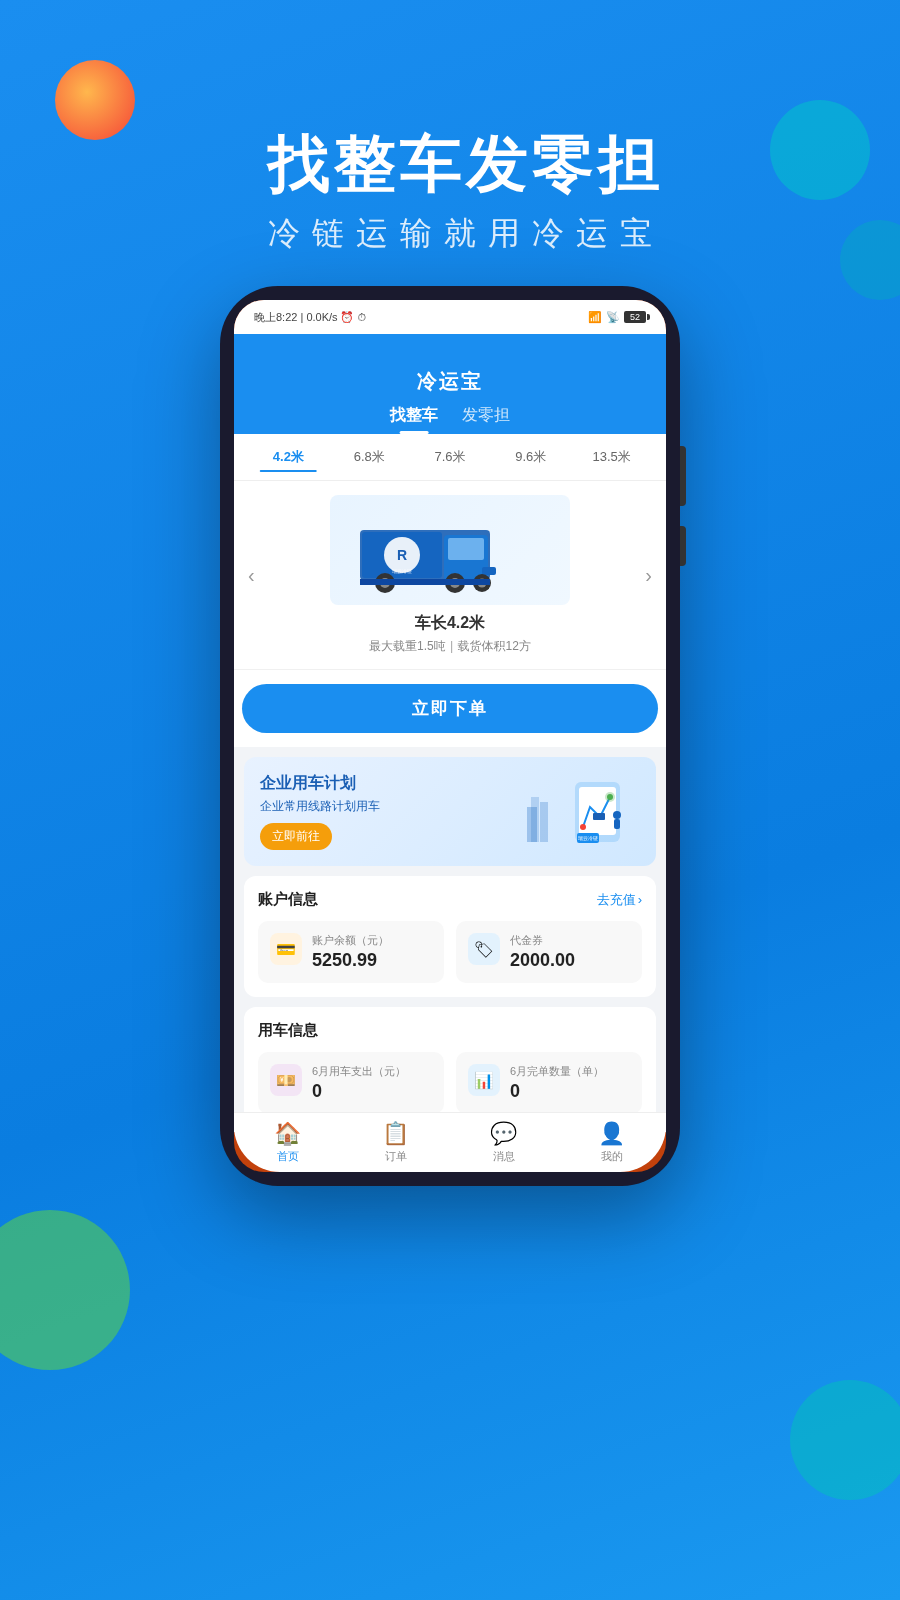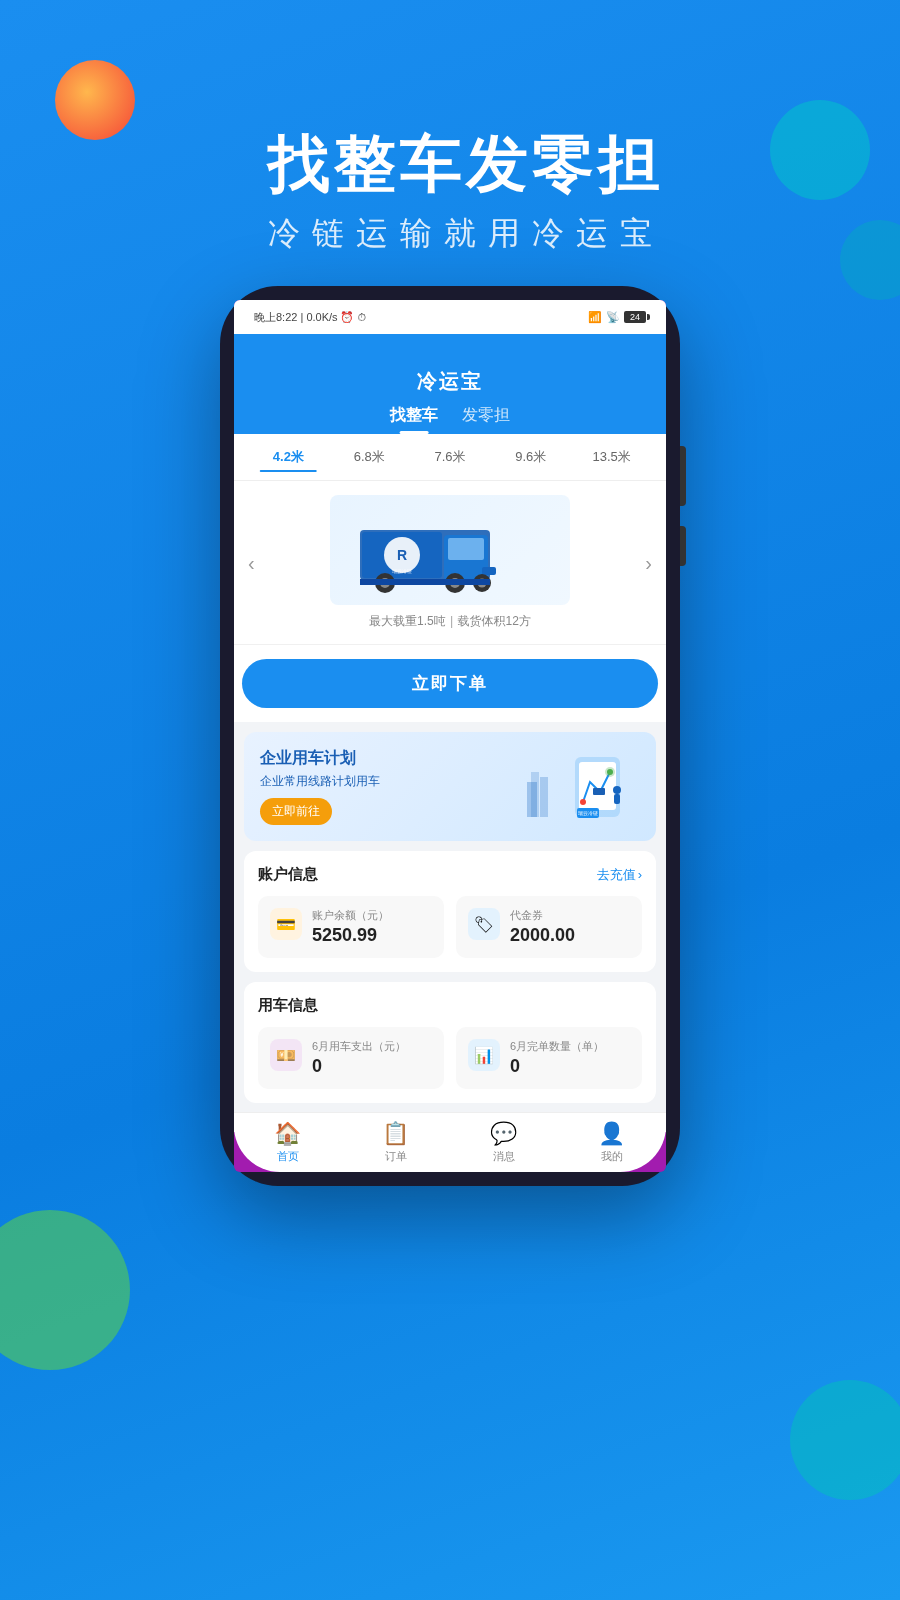--- a/index.html
+++ b/index.html
@@ -113,22 +113,22 @@
       right: -6px;
       top: 240px;
       width: 6px;
       height: 40px;
       background: #333;
       border-radius: 0 4px 4px 0;
     }
     .phone-inner {
       width: 100%;
       height: 100%;
-      background: #a21caf;
-      border-radius: 6px;
+      background: #c2410c;
+      border-radius: 30px;
       overflow: hidden;
       position: relative;
     }
 
     
     .status-bar {
       background: #fff;
       height: 34px;
       display: flex;
       align-items: center;
@@ -476,21 +476,21 @@
   <div class="phone-outer">
     <div class="phone-inner">
 
       <div class="status-bar">
         <div class="status-left">
           <span>晚上8:22</span> | <span>0.0K/s</span> ⏰ ⏱
         </div>
         <div class="status-right">
           <span>📶</span>
           <span>📡</span>
-          <span class="battery-icon">24</span>
+          <span class="battery-icon">52</span>
         </div>
       </div>
 
       <div class="app-header">
         <div class="app-title">冷运宝</div>
         <div class="tab-row">
           <div class="tab-item active">找整车</div>
           <div class="tab-item">发零担</div>
         </div>
       </div>
@@ -530,20 +530,21 @@
               <circle cx="35" cy="78" r="5" fill="#888"></circle>
               <circle cx="105" cy="78" r="10" fill="#333"></circle>
               <circle cx="105" cy="78" r="5" fill="#888"></circle>
               <circle cx="132" cy="78" r="9" fill="#333"></circle>
               <circle cx="132" cy="78" r="4.5" fill="#888"></circle>
 
               <rect x="10" y="74" width="130" height="6" rx="0" fill="#0d47a1"></rect>
             </svg>
           </div>
 
+          <div class="car-name">车长4.2米</div>
           <div class="car-desc">最大载重1.5吨｜载货体积12方</div>
 
           <button class="arrow-btn right">›</button>
         </div>
 
         <div class="order-btn-wrap">
           <button class="order-btn">立即下单</button>
         </div>
 
         <div class="banner-wrap">

